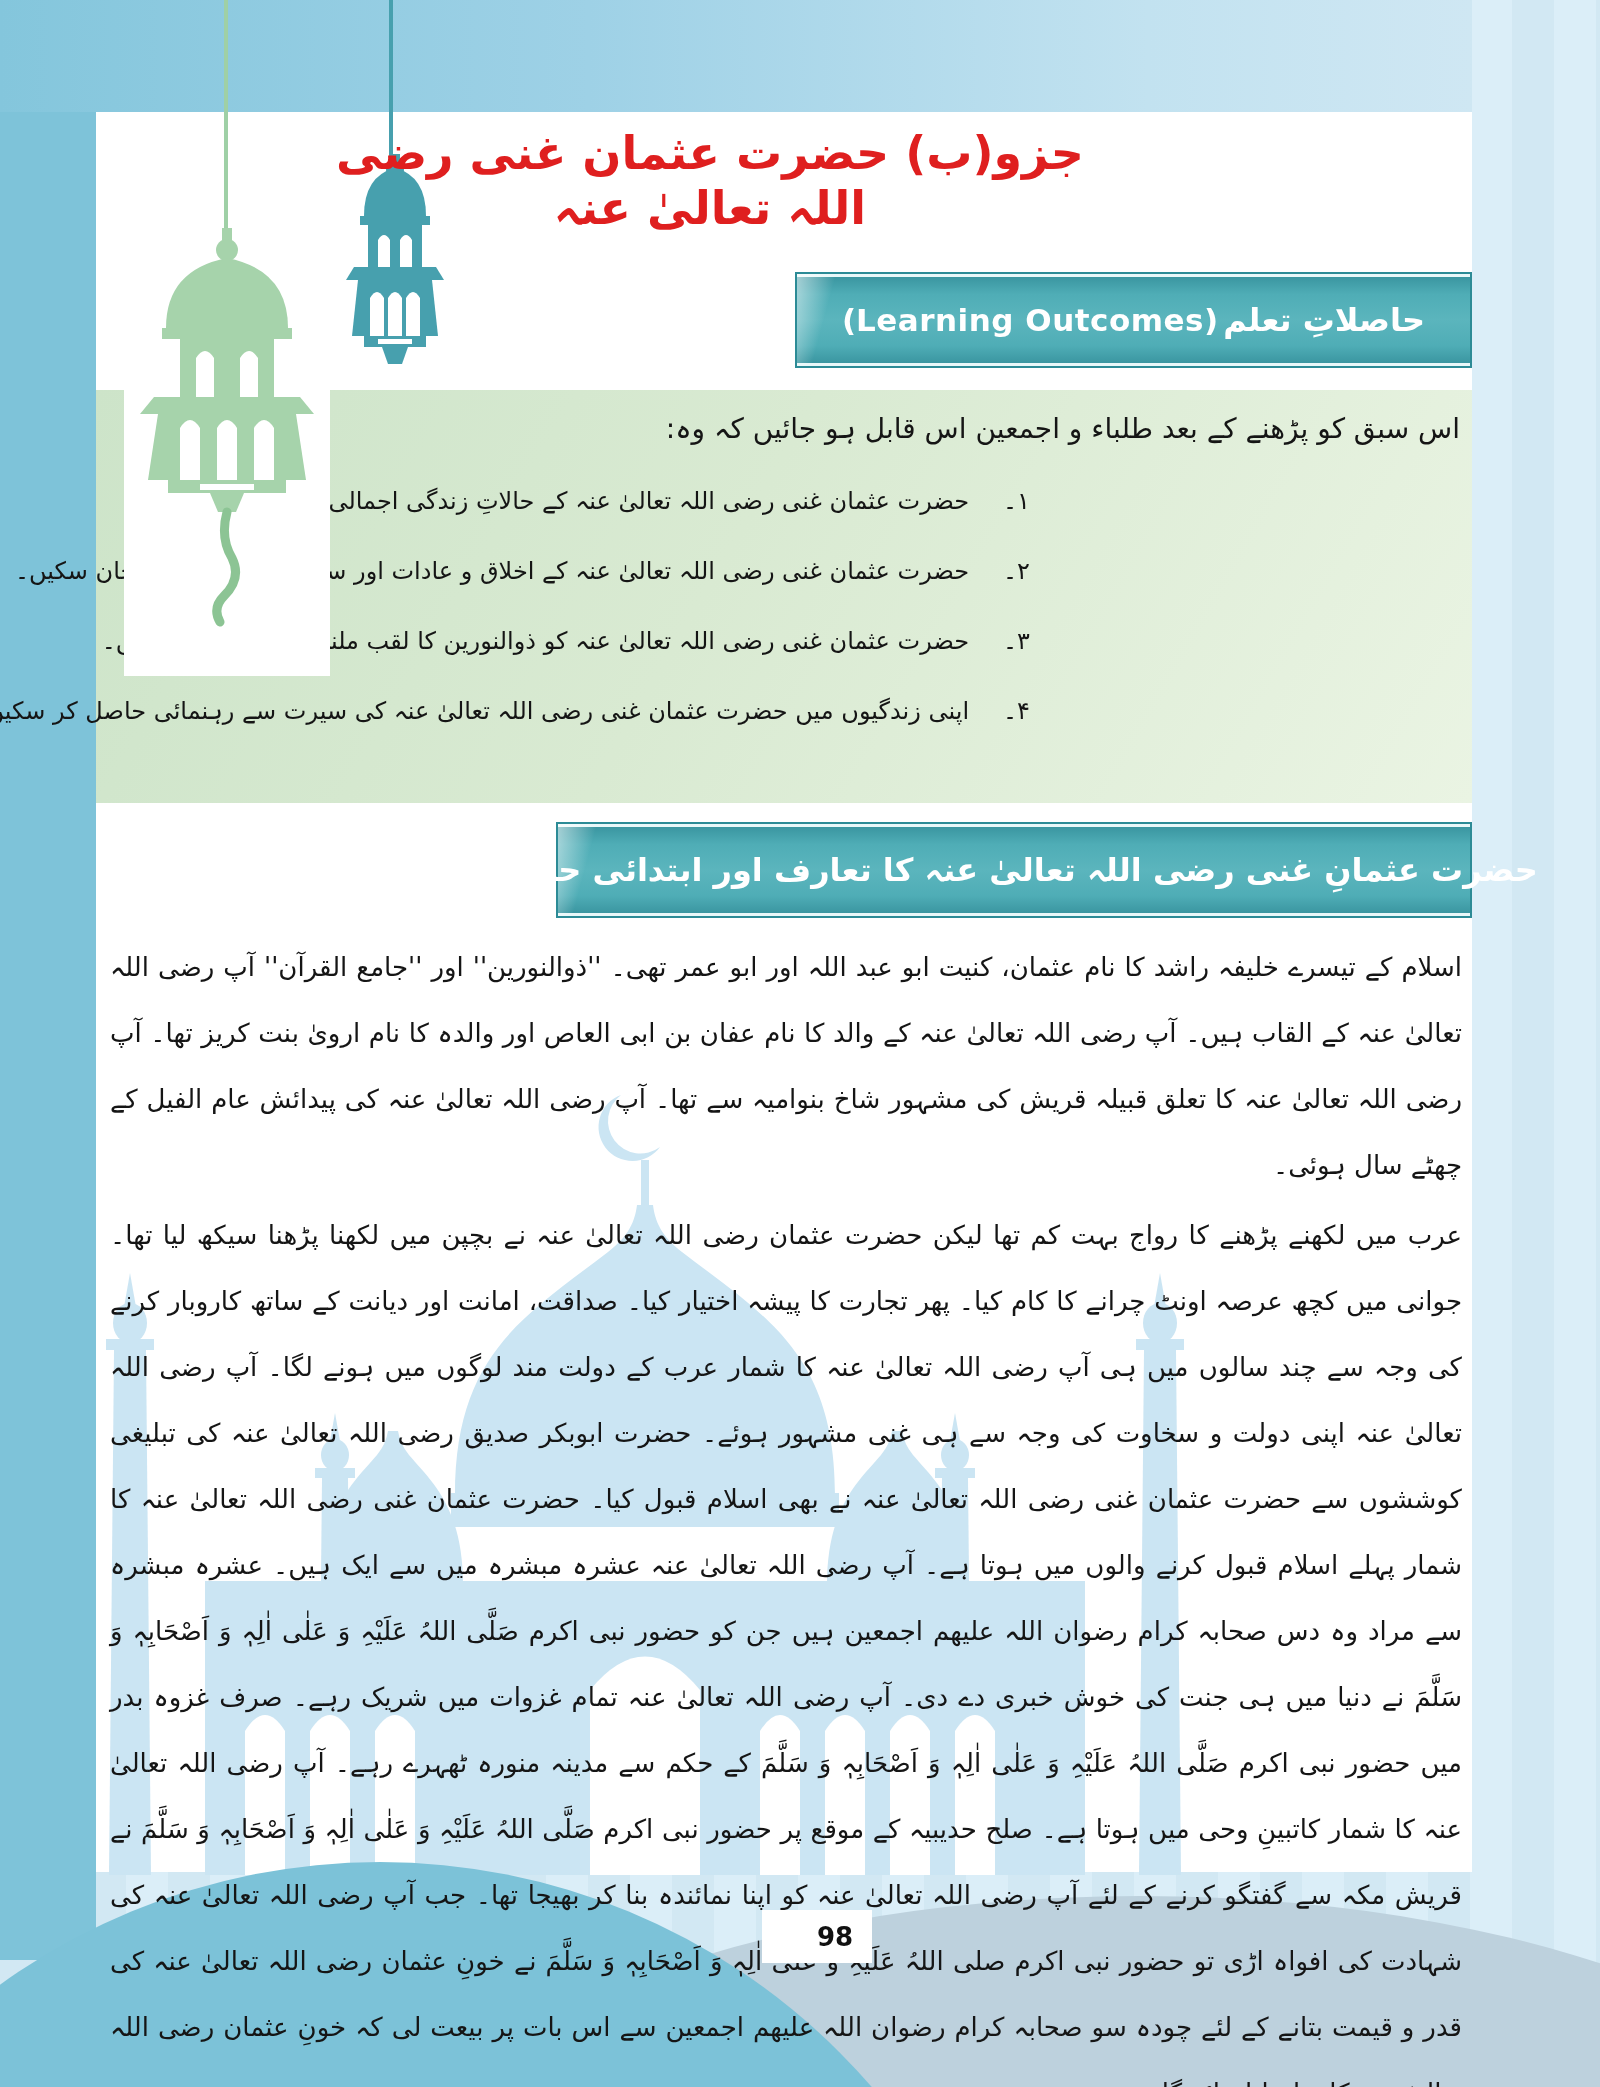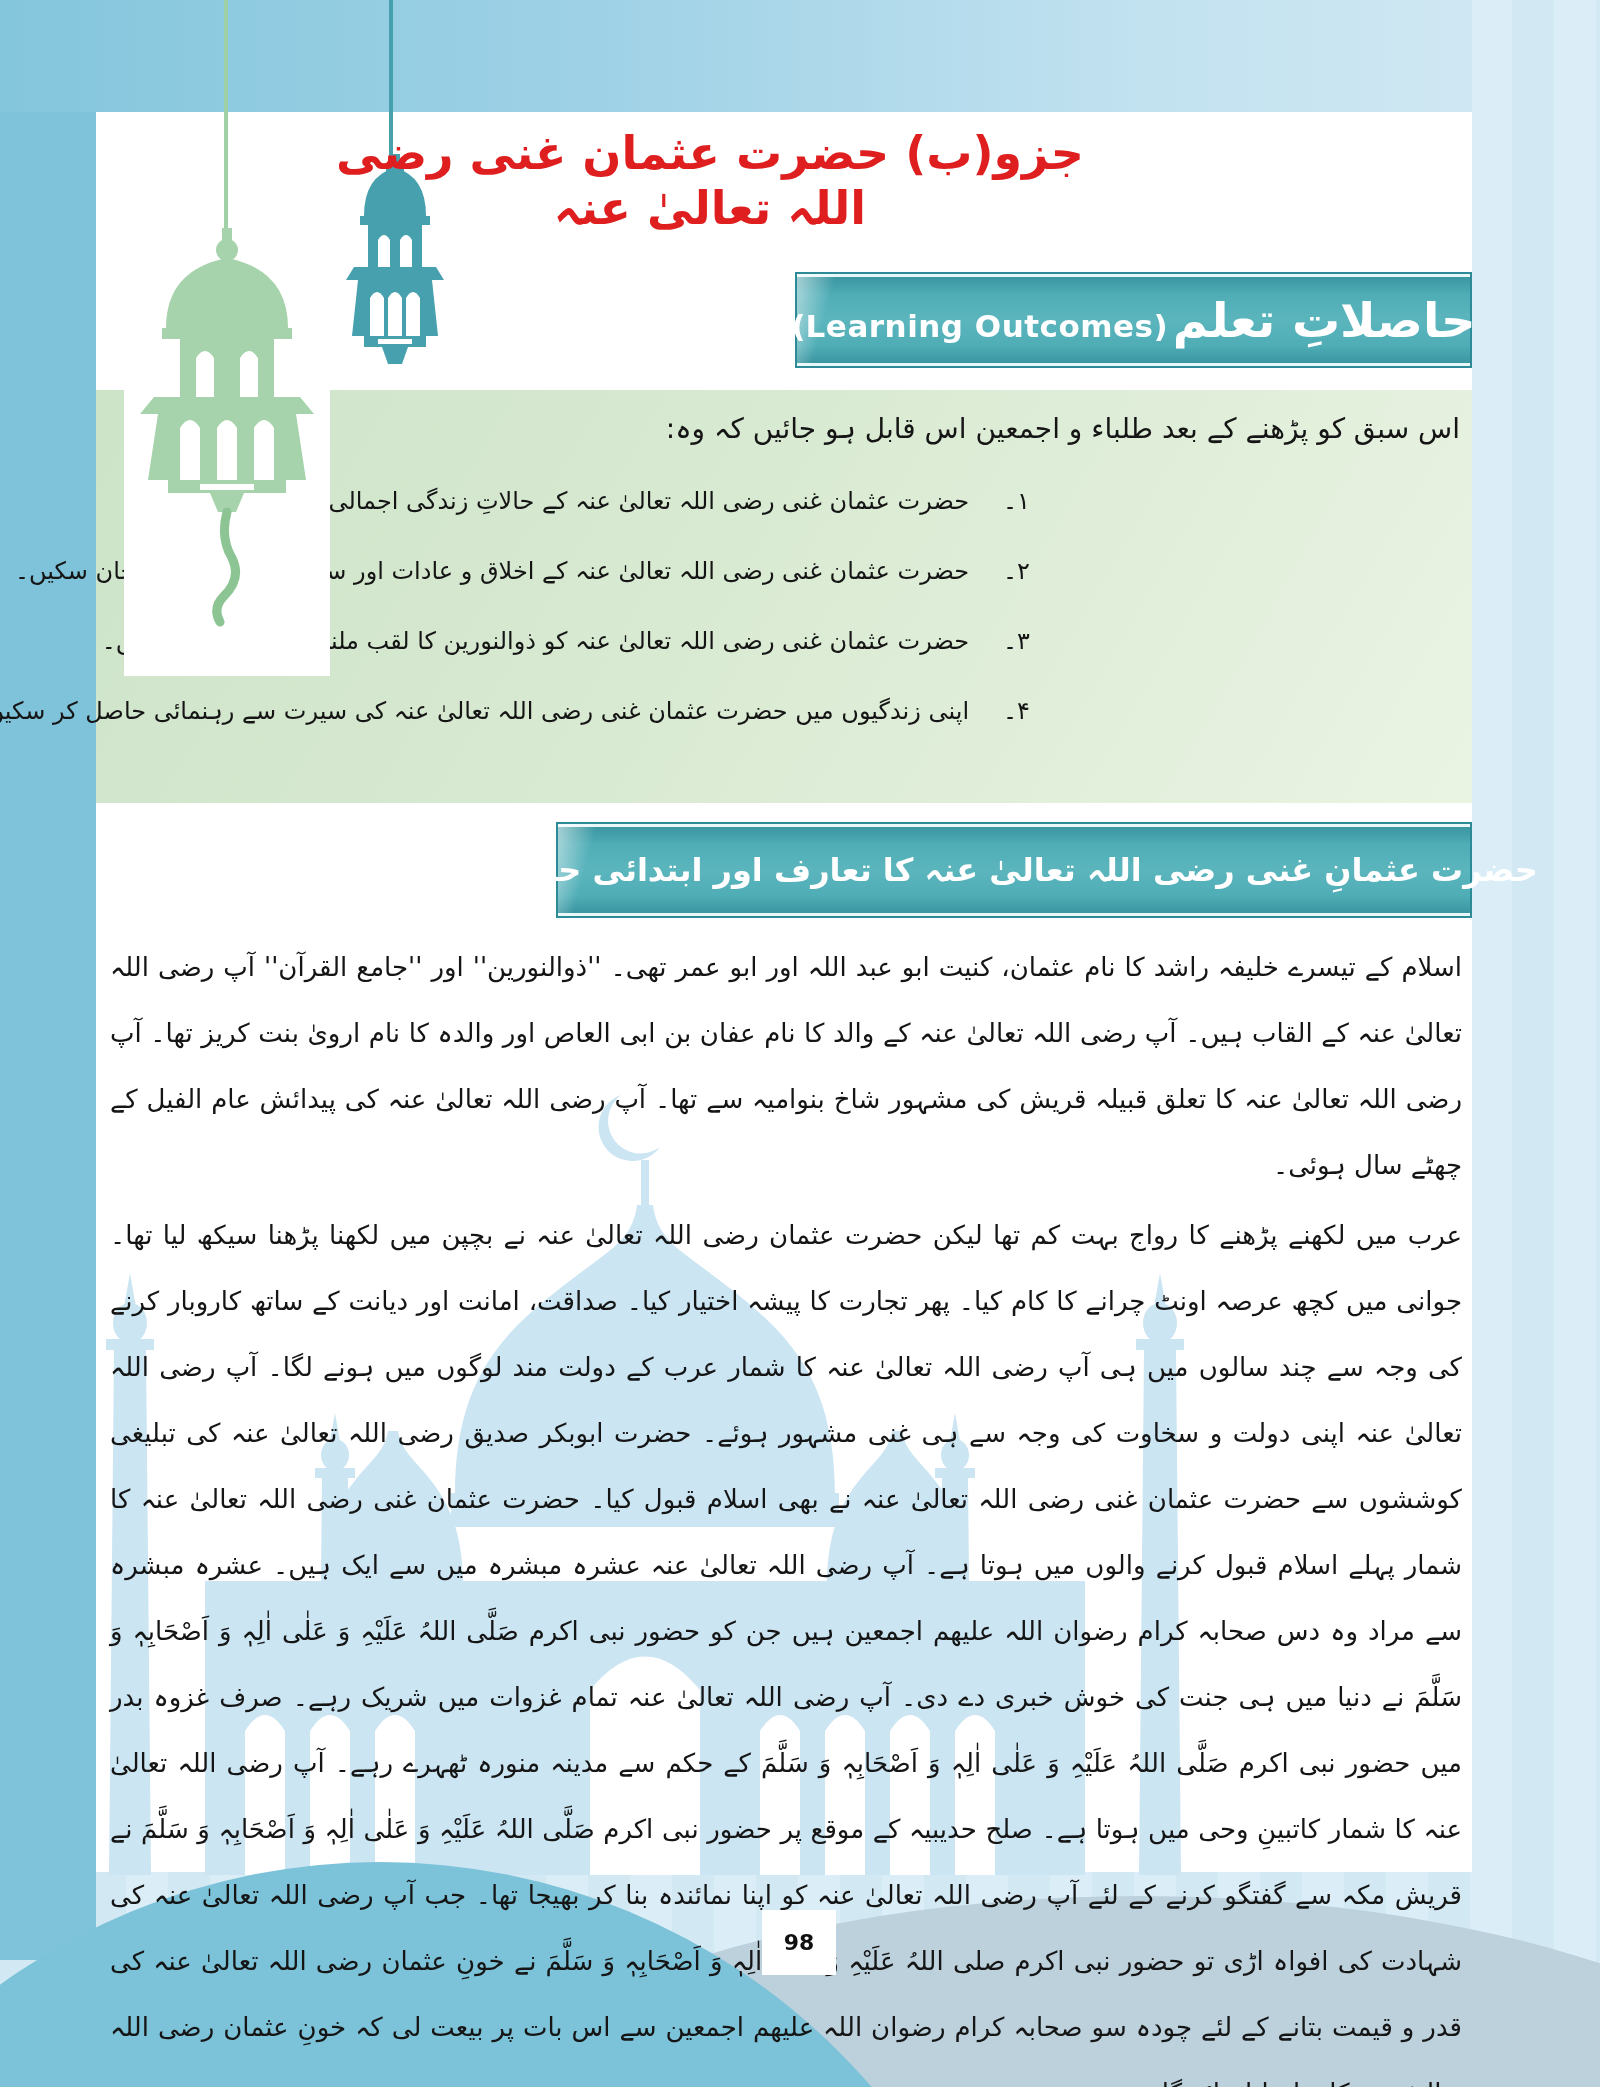--- a/index.html
+++ b/index.html
@@ -31,42 +31,42 @@
     z-index:7;border:2px solid #2c8b96;box-sizing:border-box;
     background:linear-gradient(180deg,#37929d 0%,#4fadb6 22%,#5bb5bd 50%,#4fadb6 78%,#37929d 100%);
     display:flex;align-items:center;justify-content:center;
     box-shadow:inset 0 9px 0 -6px #e8f8f9, inset 0 -9px 0 -6px #e8f8f9;
   }
   .banner .shine{position:absolute;left:0;top:0;bottom:0;width:190px;
     background:linear-gradient(105deg,rgba(255,255,255,.55) 0px,rgba(255,255,255,0) 38px);pointer-events:none;}
   .banner1{left:795px;top:272px;width:677px;height:96px;}
   .banner2{left:556px;top:822px;width:916px;height:96px;}
   .banner-text{direction:rtl;color:#ffffff;text-align:center;white-space:nowrap;}
-  .banner1 .ur{font-size:48px;font-weight:bold;}
+  .banner1 .ur{font-size:32px;font-weight:bold;}
   .banner1 .en{font-size:31px;font-weight:bold;letter-spacing:.5px;}
   .banner2 .banner-text{font-size:32px;font-weight:bold;}
   
   .green-box{left:96px;top:390px;width:1376px;height:413px;z-index:5;
     background:linear-gradient(120deg,#cde4c9 0%,#d9ead2 45%,#eaf4e3 100%);}
   .lo-intro{position:absolute;top:22px;right:12px;direction:rtl;font-size:28px;color:#151515;white-space:nowrap;}
   .lo-items{position:absolute;top:76px;right:442px;width:940px;direction:rtl;}
   .lo-item{height:70px;line-height:70px;text-align:right;white-space:nowrap;font-size:24px;color:#151515;}
   .lo-item .num{display:inline-block;margin-left:34px;}
   
   .body-text{left:106px;top:930px;width:1360px;z-index:6;direction:rtl;
     font-size:26px;line-height:66px;color:#151515;text-align:justify;}
   .body-text p{margin:4px;}
   
   .mosque{left:55px;top:1025px;z-index:2;}
   
   .gray-ellipse{left:360px;top:1896px;width:1560px;height:700px;border-radius:50%;background:#bdd1dd;z-index:3;}
   .blue-circle{left:-270px;top:1862px;width:1300px;height:1300px;border-radius:50%;background:#7cc2d8;z-index:4;}
   
-  .page-num{left:762px;top:1910px;width:74px;height:65px;background:#ffffff;z-index:8;
-    display:flex;align-items:center;justify-content:center;font-size:22px;font-weight:bold;color:#111;}
+  .page-num{left:762px;top:1910px;width:74px;height:53px;background:#ffffff;z-index:8;
+    display:flex;align-items:center;justify-content:center;font-size:26px;font-weight:bold;color:#111;padding-left:36px;}
 </style>
 </head>
 <body>
 
 <div class="page">
 
   <div class="abs white-panel"></div>
 
   <svg class="abs mosque" width="1180" height="850" viewBox="0 0 1180 850">
     <g fill="#cbe5f3">

